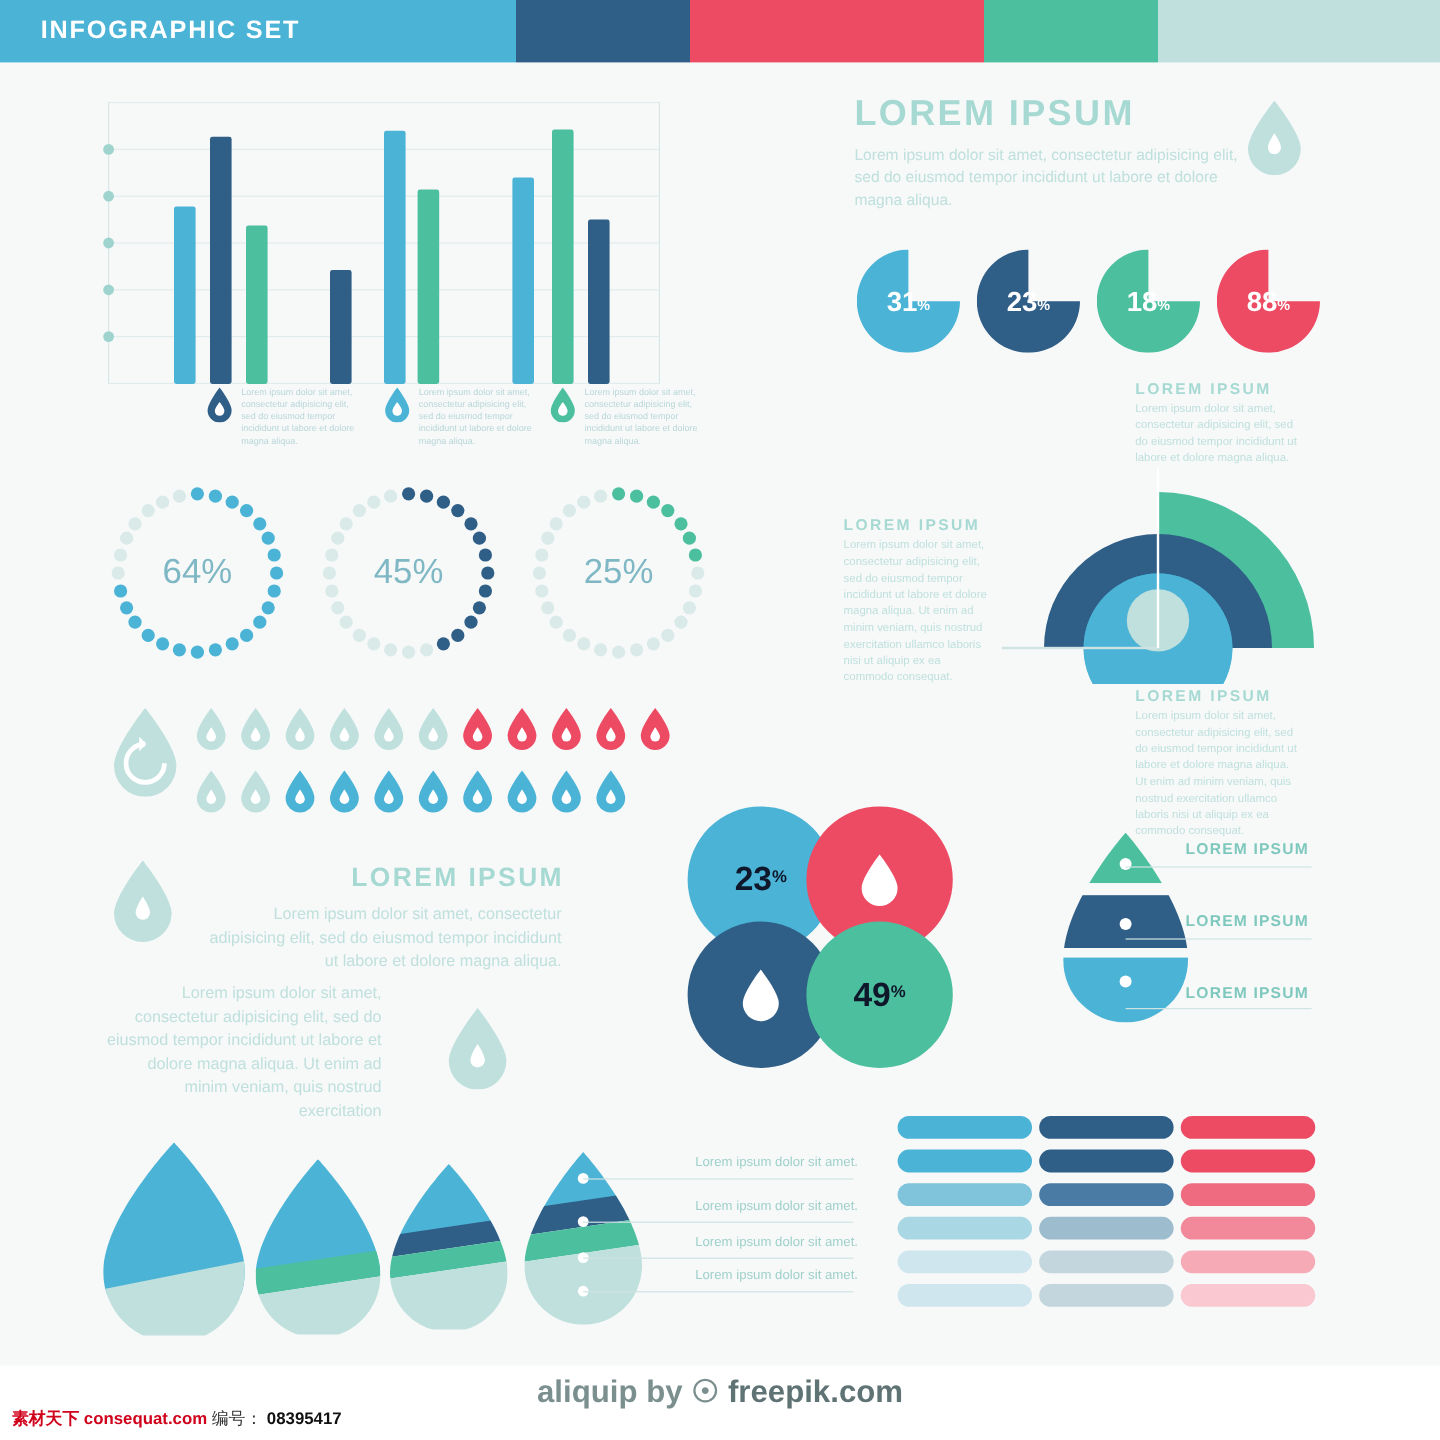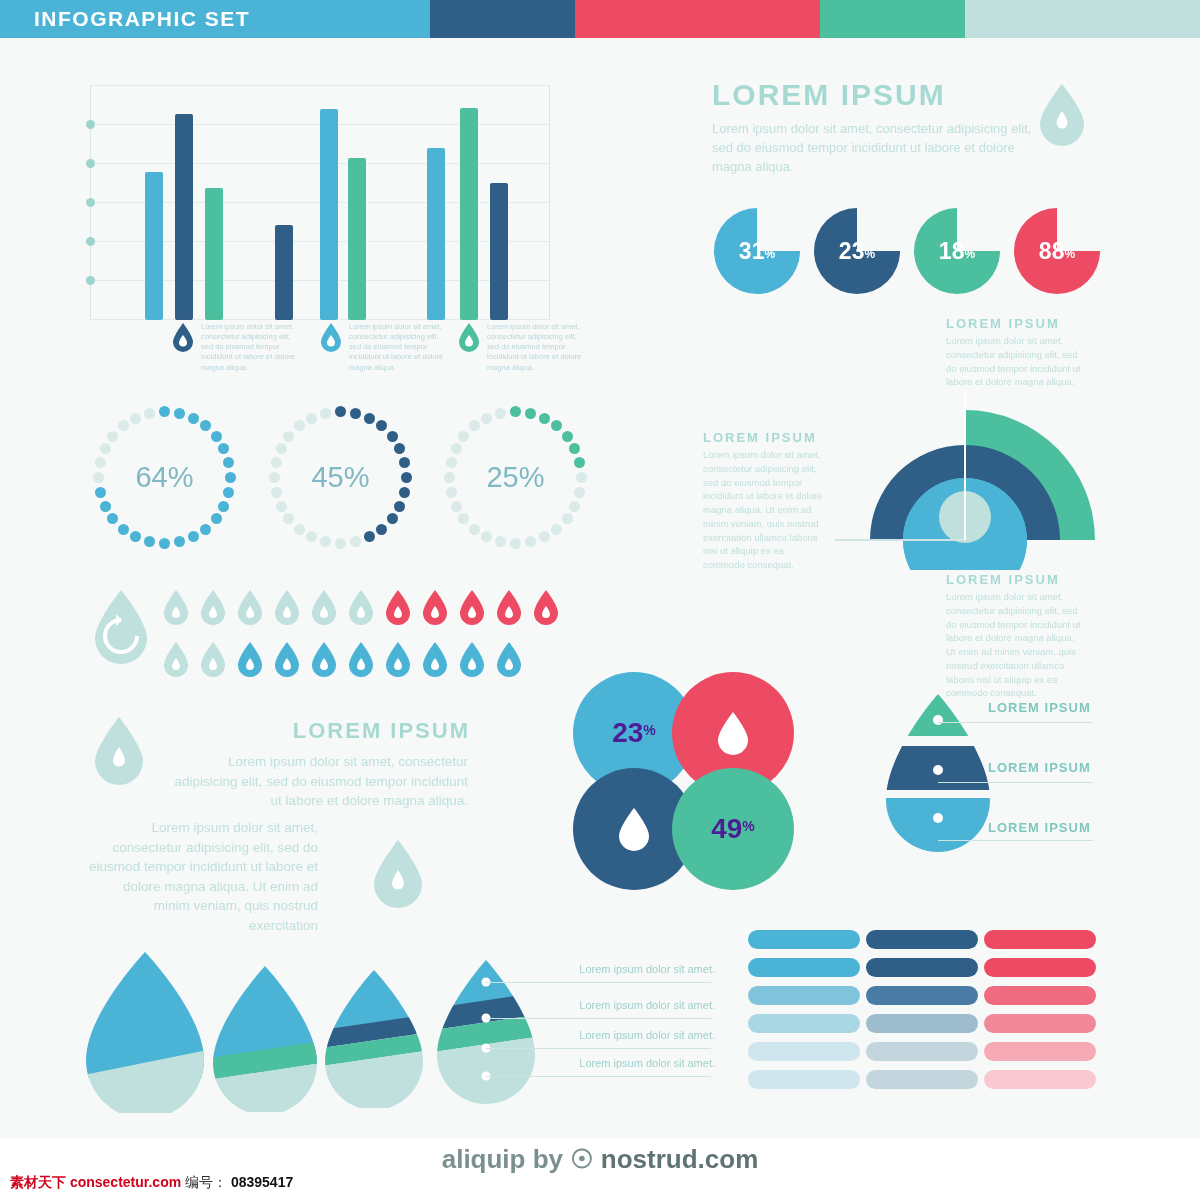--- a/index.html
+++ b/index.html
@@ -7,21 +7,21 @@
     width:1200px;height:1200px;
     background:#f7f9f9;
     font-family:"Liberation Sans", sans-serif;
     position:relative;
     overflow:hidden;
   }
   .page{position:relative;width:1200px;height:1200px;}
 
   
   .topbar{position:absolute;top:0;left:0;width:1200px;height:52px;display:flex;}
-  .topbar .seg{height:38px;}
+  .topbar .seg{height:52px;}
   .seg-title{flex:0 0 430px;background:#4ab3d6;display:flex;align-items:center;}
   .seg-title span{color:#ffffff;font-weight:bold;font-size:21px;letter-spacing:1.5px;padding-left:34px;}
   .seg-b{flex:0 0 145px;background:#2f5e87;}
   .seg-c{flex:0 0 245px;background:#ed4a63;}
   .seg-d{flex:0 0 145px;background:#4cbf9e;}
   .seg-e{flex:1 1 auto;background:#bfe0dc;}
 
   
   .lorem-title{color:#a7d9d3;font-weight:bold;letter-spacing:2px;}
   .body-text{color:#bfe0dc;line-height:1.45;}
@@ -51,21 +51,21 @@
   .droprow{position:absolute;}
 
   
   .quarter{position:absolute;width:86px;height:86px;}
   .quarter .lbl{position:absolute;inset:0;display:flex;align-items:center;justify-content:center;color:#fff;
      font-size:23px;font-weight:bold;}
   .quarter .lbl sup{font-size:12px;font-weight:bold;vertical-align:baseline;position:relative;top:3px;}
 
   
   .bigcircle{position:absolute;width:122px;height:122px;border-radius:50%;display:flex;align-items:center;justify-content:center;}
-  .bigcircle .txt{color:#4c1d95;font-size:28px;font-weight:bold;}
+  .bigcircle .txt{color:#0f172a;font-size:28px;font-weight:bold;}
   .bigcircle .txt sup{font-size:14px;position:relative;top:3px;}
 
   
   .pill{position:absolute;height:19px;border-radius:9.5px;}
 
   
   .footer{position:absolute;left:0;bottom:0;width:1200px;height:62px;background:#ffffff;}
   .fp{position:absolute;left:0;right:0;top:6px;text-align:center;font-size:26px;color:#7b8f8f;font-weight:bold;}
   .fp .bold{color:#5f7374;}
   .credit{position:absolute;left:10px;bottom:8px;font-size:14px;color:#333;}
@@ -604,23 +604,23 @@
       <div class="pill" style="left:984px;top:986px;width:112px;background:#ef6b80;"></div>
       <div class="pill" style="left:984px;top:1014px;width:112px;background:#f2899a;"></div>
       <div class="pill" style="left:984px;top:1042px;width:112px;background:#f6aab6;"></div>
       <div class="pill" style="left:984px;top:1070px;width:112px;background:#f9c8d0;"></div>
     </div>
 
   <div class="footer">
     <div class="fp">
       <span>aliquip by</span>
       <span>☉</span>
-      <span class="bold">nostrud.com</span>
+      <span class="bold">freepik.com</span>
     </div>
     <div class="credit">
       <span class="red">素材天下</span>
-      <span class="red">consectetur.com</span>
+      <span class="red">consequat.com</span>
       <span>编号：</span>
       <span class="num">08395417</span>
     </div>
   </div>
 
 </div>
 
 </body></html>

